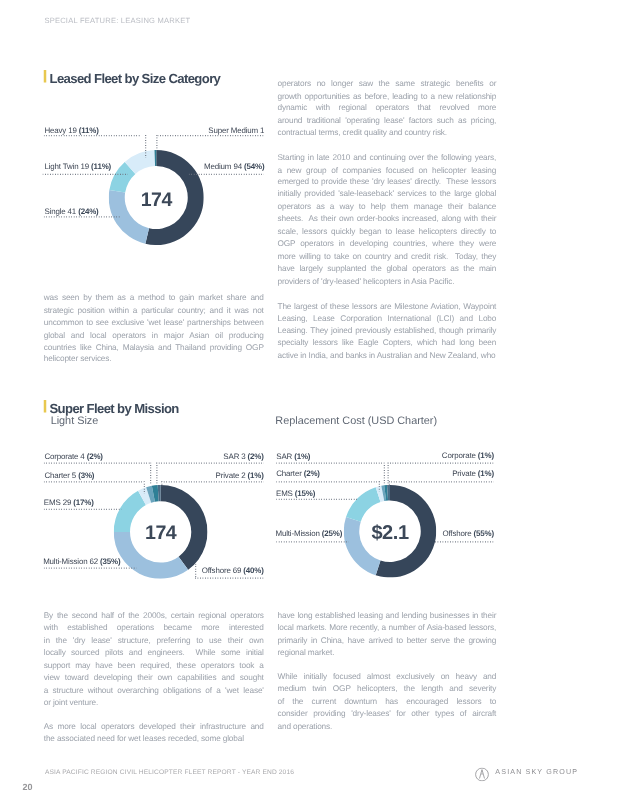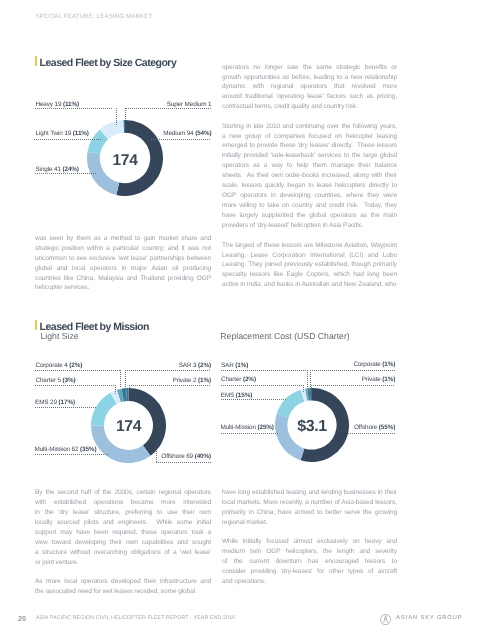--- a/index.html
+++ b/index.html
@@ -63,21 +63,21 @@
   }
 
   
   .donut-val{
     position:absolute;left:0;right:0;text-align:center;
     font-weight:700;color:#3c4858;
   }
 
   
   .f-pg{
-    font-size:7.2px;font-weight:700;color:#969699;letter-spacing:-0.15px;
+    font-size:7.2px;font-weight:700;color:#969699;letter-spacing:-0.15px;margin-top:11px;
   }
   .f-title{
     font-size:5.3px;color:#a9a9ac;letter-spacing:0.11px;white-space:nowrap;
   }
   .f-brand{
     font-size:5.7px;color:#8e8e92;letter-spacing:0.92px;white-space:nowrap;
   }
 </style>
 </head>
 <body>
@@ -145,21 +145,21 @@
     </div>
   <div class="abs para" style="left:222px;top:240.6px;width:175px;">
       <span class="ln">The largest of these lessors are Milestone Aviation, Waypoint</span>
       <span class="ln">Leasing, Lease Corporation International (LCI) and Lobo</span>
       <span class="ln">Leasing. They joined previously established, though primarily</span>
       <span class="ln">specialty lessors like Eagle Copters, which had long been</span>
       <span class="ln nj">active in India, and banks in Australian and New Zealand, who</span>
     </div>
 
   <span class="sec-bar" style="left:34.8px;top:319.8px;"></span>
-  <div class="abs sec-title" style="left:39.6px;top:321.7px;">Leased Fleet by Mission</div>
+  <div class="abs sec-title" style="left:39.6px;top:321.7px;">Super Fleet by Mission</div>
   <div class="abs sub-title" style="left:40.5px;top:331.3px;">Light Size</div>
   <div class="abs sub-title" style="left:220.3px;top:331.3px;">Replacement Cost (USD Charter)</div>
 
   <div class="abs" id="chart2" style="left:91px;top:388px;width:75px;height:75px;"><svg width="75" height="75" viewBox="0 0 75 75">
         <path d="M37.5 0A37.5 37.5 0 0 1 59.54194696096774 67.83813728906053L51.89339136551194 57.31080364975652A24.4875 24.4875 0 0 0 37.5 13.0125Z" fill="#36465a"></path>
         <path d="M59.54194696096774 67.83813728906053A37.5 37.5 0 0 1 0 37.50000000000001L13.0125 37.5A24.4875 24.4875 0 0 0 51.89339136551194 57.31080364975652Z" fill="#9cc0de"></path>
         <path d="M0 37.50000000000001A37.5 37.5 0 0 1 19.43423722118568 4.638499498355117L25.703056905434245 16.04144017242589A24.4875 24.4875 0 0 0 13.0125 37.5Z" fill="#8cd3e3"></path>
         <path d="M19.43423722118568 4.638499498355117A37.5 37.5 0 0 1 25.911862710939467 1.8353806389317455L29.93294635024347 14.211003557222426A24.4875 24.4875 0 0 0 25.703056905434245 16.04144017242589Z" fill="#d8ecf9"></path>
         <path d="M25.911862710939467 1.8353806389317455A37.5 37.5 0 0 1 30.473200703035324 0.6642280976741759L32.911500059082066 13.446240947781234A24.4875 24.4875 0 0 0 29.93294635024347 14.211003557222426Z" fill="#6aa4bd"></path>
         <path d="M30.473200703035324 0.6642280976741759A37.5 37.5 0 0 1 35.145355517650756 0.07399768393981532L35.962417153025946 13.060820487612698A24.4875 24.4875 0 0 0 32.911500059082066 13.446240947781234Z" fill="#2e7f96"></path>
@@ -193,21 +193,21 @@
   <div class="abs vleader" style="left:156.4px;top:450.7px;height:11.2px;"></div>
 
   <div class="abs" id="chart3" style="left:275px;top:388px;width:74px;height:74px;"><svg width="74" height="74" viewBox="0 0 74 74">
         <path d="M37 0A37 37 0 1 1 25.56637120812695 72.18909110292068L29.39663685340442 60.40074558344226A24.605 24.605 0 1 0 37 12.395Z" fill="#36465a"></path>
         <path d="M25.56637120812695 72.18909110292068A37 37 0 0 1 1.8109088970793152 25.566371208126952L13.599254416557745 29.396636853404424A24.605 24.605 0 0 0 29.39663685340442 60.40074558344226Z" fill="#9cc0de"></path>
         <path d="M1.8109088970793152 25.566371208126952A37 37 0 0 1 25.566371208126938 1.8109088970793223L29.396636853404416 13.599254416557748A24.605 24.605 0 0 0 13.599254416557745 29.396636853404424Z" fill="#8cd3e3"></path>
         <path d="M25.566371208126938 1.8109088970793223A37 37 0 0 1 30.06689136032819 0.6553717230385203L32.38948275461824 12.830822195820613A24.605 24.605 0 0 0 29.396636853404416 13.599254416557748Z" fill="#d8ecf9"></path>
         <path d="M30.06689136032819 0.6553717230385203A37 37 0 0 1 32.36267035812073 0.2917560513643238L33.916175788150284 12.589017774157274A24.605 24.605 0 0 0 32.38948275461824 12.830822195820613Z" fill="#6aa4bd"></path>
         <path d="M32.36267035812073 0.2917560513643238A37 37 0 0 1 34.67675077741538 0.07301104815395121L35.455039266981224 12.44355234702238A24.605 24.605 0 0 0 33.916175788150284 12.589017774157274Z" fill="#2e7f96"></path>
         <path d="M34.67675077741538 0.07301104815395121A37 37 0 0 1 36.99999999999996 0L36.99999999999997 12.395A24.605 24.605 0 0 0 35.455039266981224 12.44355234702238Z" fill="#4a6c86"></path>
-      </svg><div class="donut-val" style="top: 29.94px; letter-spacing: -0.35px; font-size: 16px;">$3.1</div></div>
+      </svg><div class="donut-val" style="top: 29.94px; letter-spacing: -0.35px; font-size: 16px;">$2.1</div></div>
 
   <div class="abs clabel" style="left:221px;top:361.8px;"><span>SAR </span><b>(1%)</b></div>
   <div class="abs leader" style="left:221px;top:369.9px;width:85.5px;"></div>
   <div class="abs vleader" style="left:306.5px;top:369.9px;height:17px;"></div>
 
   <div class="abs clabel" style="left:221px;top:375.9px;"><span>Charter </span><b>(2%)</b></div>
   <div class="abs leader" style="left:221px;top:385.3px;width:82.5px;"></div>
   <div class="abs vleader" style="left:303.4px;top:385.3px;height:8px;"></div>
 
   <div class="abs clabel" style="left:220.8px;top:391.6px;"><span>EMS </span><b>(15%)</b></div>

